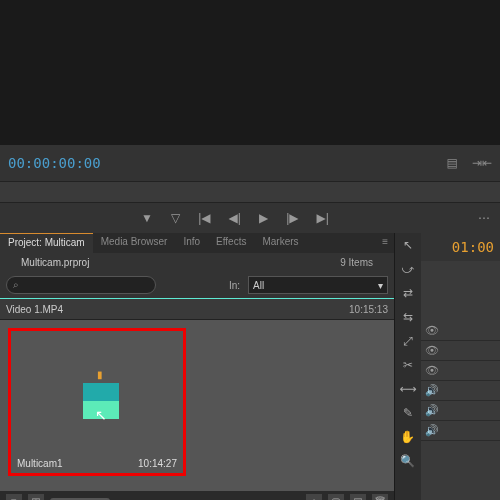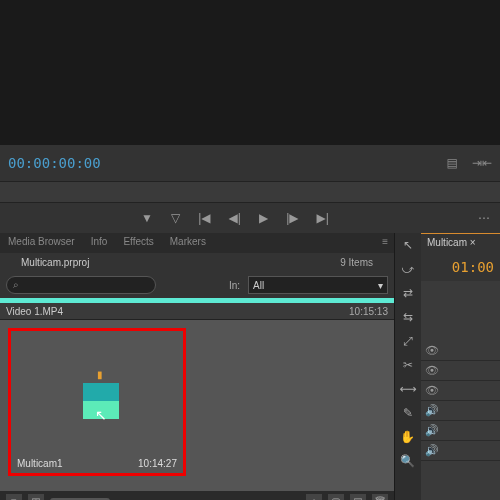--- a/index.html
+++ b/index.html
@@ -20,21 +20,21 @@
 .tab.active { background: #333; color: #ddd; border-top: 1px solid #d88b2e; }
 .tab-menu { margin-left: auto; padding: 3px 6px; color: #888; cursor: pointer; }
 .proj-header { display: flex; padding: 4px 21px; font-size: 10px; }
 .proj-name { color: #ccc; }
 .item-count { margin-left: auto; color: #aaa; }
 .search-row { display: flex; padding: 4px 6px; gap: 8px; align-items: center; }
 .search-box { flex: 0 0 150px; height: 18px; background: #222; border: 1px solid #555; border-radius: 9px; display: flex; align-items: center; padding: 0 6px; }
 .search-icon { color: #888; font-size: 10px; margin-right: 4px; }
 .in-label { color: #aaa; font-size: 10px; margin-left: auto; }
 .filter-select { flex: 0 0 140px; height: 18px; background: #222; border: 1px solid #555; color: #ccc; font-size: 10px; padding: 6px 4px; display: flex; align-items: center; justify-content: space-between; cursor: pointer; }
-.clips-row { display: flex; height: 22px; background: #3a3a3a; border-top: 5px solid #5eead4; border-bottom: 1px solid #222; }
+.clips-row { display: flex; height: 22px; background: #3a3a3a; border-top: 1px solid #5eead4; border-bottom: 1px solid #222; }
 .clip-cell { flex: 1; display: flex; align-items: center; padding: 0 6px; font-size: 10px; color: #ccc; }
 .clip-cell + .clip-cell { border-left: 1px solid #222; }
 .clip-dur { margin-left: auto; color: #aaa; }
 .bin-area { flex: 1; background: #555; display: flex; padding: 8px; gap: 8px; }
 .multicam-item { width: 178px; height: 148px; border: 3px solid #e00; display: flex; flex-direction: column; align-items: center; justify-content: flex-end; padding-bottom: 4px; position: relative; }
 .mc-thumb { width: 36px; height: 36px; background: linear-gradient(to bottom, #2aa 0%, #2aa 50%, #5cebb8 50%, #5cebb8 100%); position: absolute; top: 52px; left: 72px; }
 .mc-marker { position: absolute; top: 38px; left: 86px; color: #e8a030; font-size: 10px; }
 .mc-title-row { width: 100%; display: flex; padding: 0 6px; font-size: 10px; color: #ddd; }
 .mc-dur { margin-left: auto; }
 .cursor-arrow { position: absolute; top: 76px; left: 84px; color: #fff; font-size: 14px; pointer-events: none; }
@@ -76,20 +76,21 @@
   <span class="transport-btn">▶</span>
   <span class="transport-btn">|▶</span>
   <span class="transport-btn">▶|</span>
   <div class="transport-spacer"></div>
   <span class="transport-btn">⋯</span>
 </div>
 
 <div class="lower">
   <div class="project-panel">
     <div class="tabs">
+      <div class="tab active">Project: Multicam</div>
       <div class="tab">Media Browser</div>
       <div class="tab">Info</div>
       <div class="tab">Effects</div>
       <div class="tab">Markers</div>
       <div class="tab-menu">≡</div>
     </div>
     <div class="proj-header">
       <span class="proj-name">Multicam.prproj</span>
       <span class="item-count">9 Items</span>
     </div>
@@ -139,21 +140,20 @@
     <div class="tool">⇆</div>
     <div class="tool">⤢</div>
     <div class="tool">✂</div>
     <div class="tool">⟷</div>
     <div class="tool">✎</div>
     <div class="tool">✋</div>
     <div class="tool zoom">🔍</div>
   </div>
 
   <div class="right-panel">
-    <div class="rp-tab">Multicam ×</div>
     <div class="rp-tc">01:00</div>
     <div class="rp-tracks">
       <div class="track-row">
           <span class="track-icon">👁</span>
         </div>
       <div class="track-row">
           <span class="track-icon">👁</span>
         </div>
       <div class="track-row">
           <span class="track-icon">👁</span>

